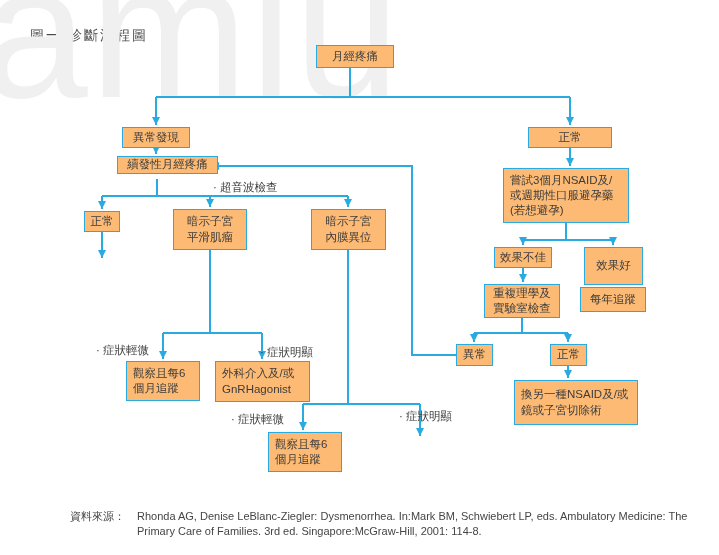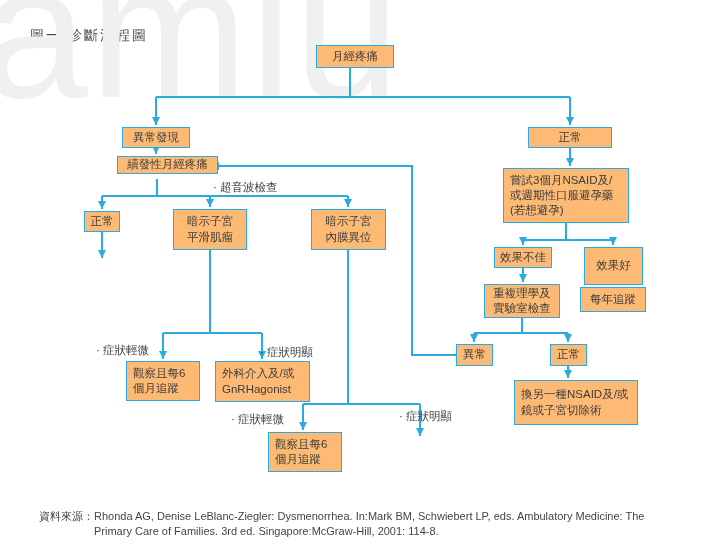--- a/index.html
+++ b/index.html
@@ -11,21 +11,21 @@
   #wm{position:absolute;left:-18px;top:-78px;font-size:190px;font-weight:400;color:#f0f0f0;letter-spacing:2px;white-space:nowrap;}
   #title{position:absolute;left:30px;top:27px;font-size:14px;letter-spacing:2px;color:#4a4a4a;}
   svg.lines{position:absolute;left:0;top:0;z-index:1;}
   .box{
     position:absolute;z-index:2;box-sizing:border-box;background:#fdba74;
     border:1.5px solid #29abe2;display:flex;align-items:center;justify-content:center;
     font-size:11.5px;line-height:1.32;white-space:pre-line;text-align:center;padding:1px 3px;
   }
   .box.left{justify-content:flex-start;text-align:left;padding:2px 6px;}
   .lbl{position:absolute;z-index:2;font-size:11.5px;color:#3c3c3c;white-space:nowrap;}
-  #citation{position:absolute;left:39px;top:509px;z-index:2;display:flex;font-size:11px;line-height:15px;color:#454545;}
+  #citation{position:absolute;left:70px;top:509px;z-index:2;display:flex;font-size:11px;line-height:15px;color:#454545;gap:12px;}
   #citation .prefix{flex:0 0 auto;}
   #citation .lines div{white-space:nowrap;}
 </style>
 </head>
 <body>
 
 <div id="canvas">
 
   <div id="title">圖一 診斷流程圖</div>
 

